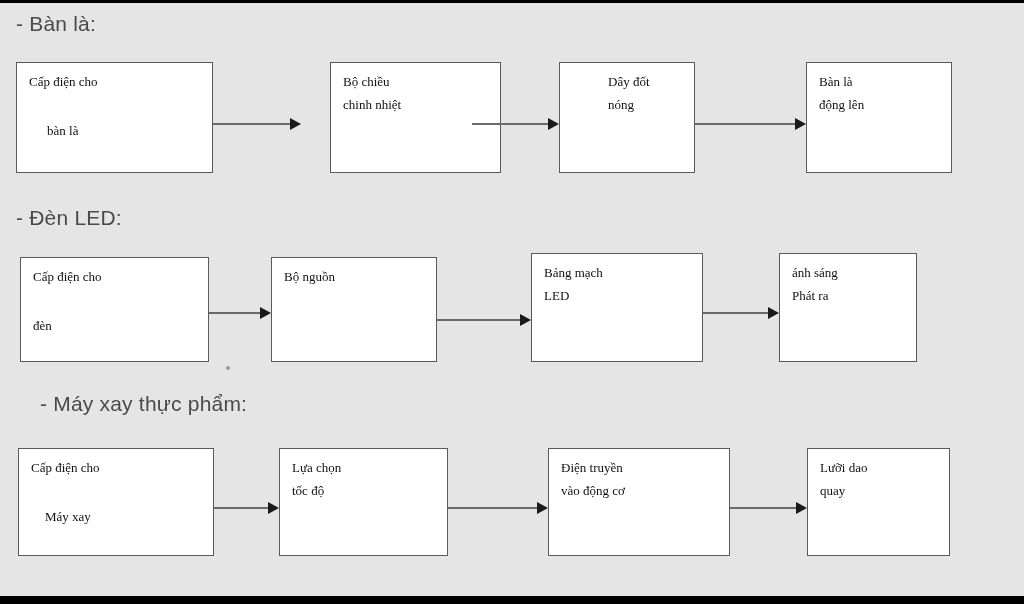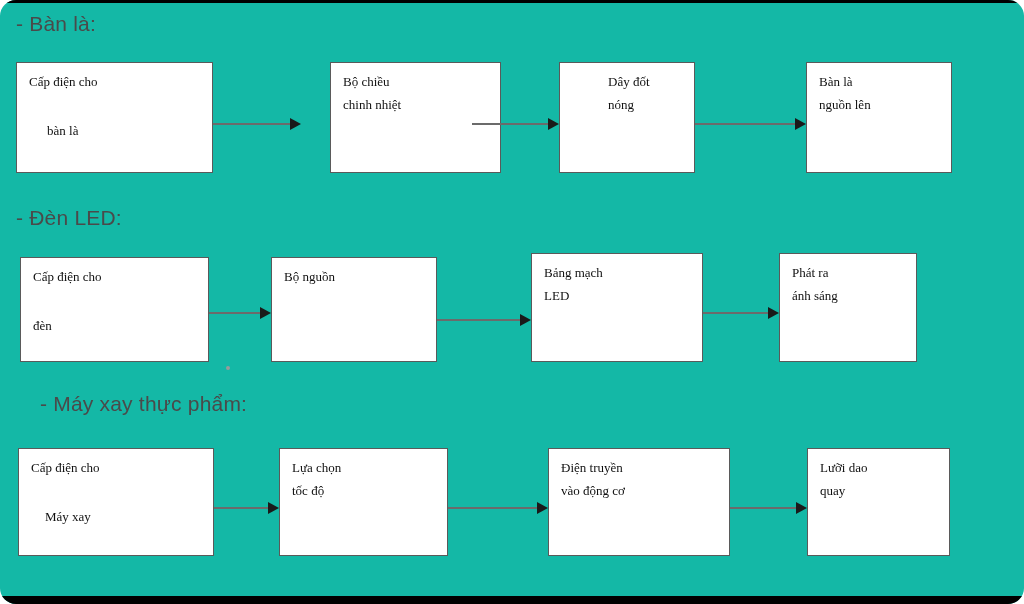--- a/index.html
+++ b/index.html
@@ -4,24 +4,23 @@
 <style>
   html, body {
     margin: 0;
     padding: 0;
     background: #ffffff;
   }
   #page {
     position: relative;
     width: 1024px;
     height: 604px;
-    background: #14b8a6;
+    background: #e5e5e5;
     overflow: hidden;
     font-family: "Liberation Serif", serif;
-    border-radius: 16px;
   }
   .edge-bar {
     position: absolute;
     left: 0;
     width: 1024px;
     background: #000000;
   }
   .edge-top { top: 0; height: 3px; }
   .edge-bottom { top: 596px; height: 8px; }
 
@@ -116,21 +115,21 @@
     <span class="line">nóng</span>
   </div>
 
   <div class="connector" style="left:695px; top:117px; width:111px;">
     <div class="shaft" style="width:100px;"></div>
     <div class="head" style="left:100px;"></div>
   </div>
 
   <div class="node tight" style="left:806px; top:62px; width:146px; height:111px;">
     <span class="line">Bàn là</span>
-    <span class="line">nguồn lên</span>
+    <span class="line">động lên</span>
   </div>
 
   <div class="section-heading" style="left:16px; top:206px;">- Đèn LED:</div>
 
   <div class="node spaced" style="left:20px; top:257px; width:189px; height:105px;">
     <span class="line">Cấp điện cho</span>
     <span class="line">đèn</span>
   </div>
 
   <div class="connector" style="left:209px; top:306px; width:62px;">
@@ -153,22 +152,22 @@
     <span class="line">Bảng mạch</span>
     <span class="line">LED</span>
   </div>
 
   <div class="connector" style="left:703px; top:306px; width:76px;">
     <div class="shaft" style="width:65px;"></div>
     <div class="head" style="left:65px;"></div>
   </div>
 
   <div class="node tight" style="left:779px; top:253px; width:138px; height:109px;">
+    <span class="line">ánh sáng</span>
     <span class="line">Phát ra</span>
-    <span class="line">ánh sáng</span>
   </div>
 
   <div class="section-heading" style="left:16px; top:392px;margin-left:24px;">- Máy xay thực phẩm:</div>
 
   <div class="node spaced" style="left:18px; top:448px; width:196px; height:108px;">
     <span class="line">Cấp điện cho</span>
     <span class="line" style="padding-left:14px;">Máy xay</span>
   </div>
 
   <div class="connector" style="left:214px; top:501px; width:65px;">

